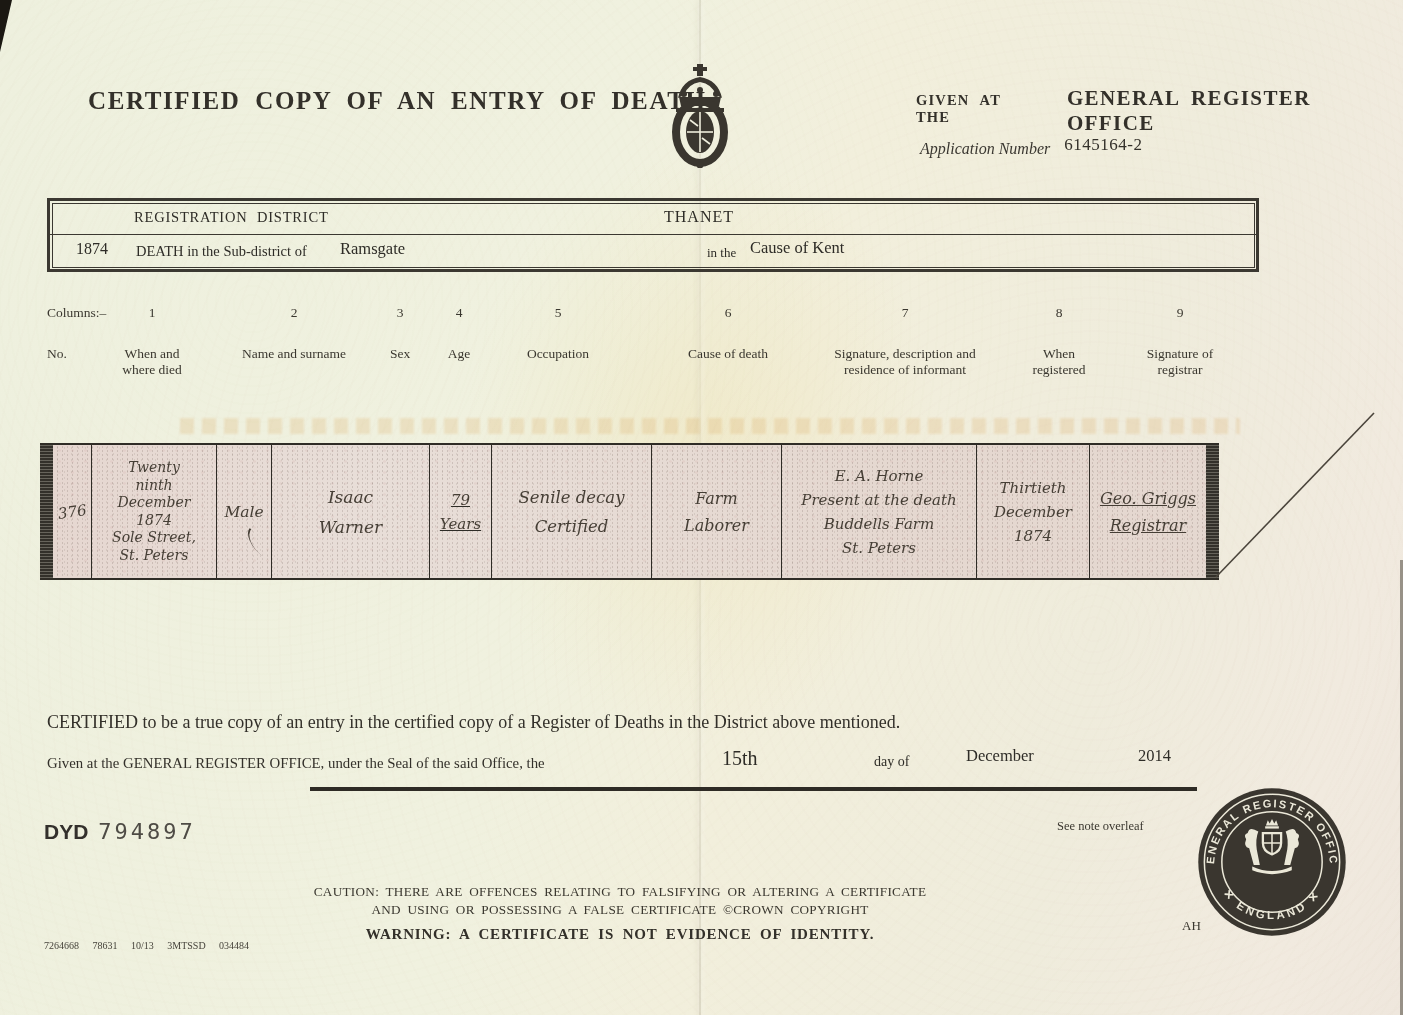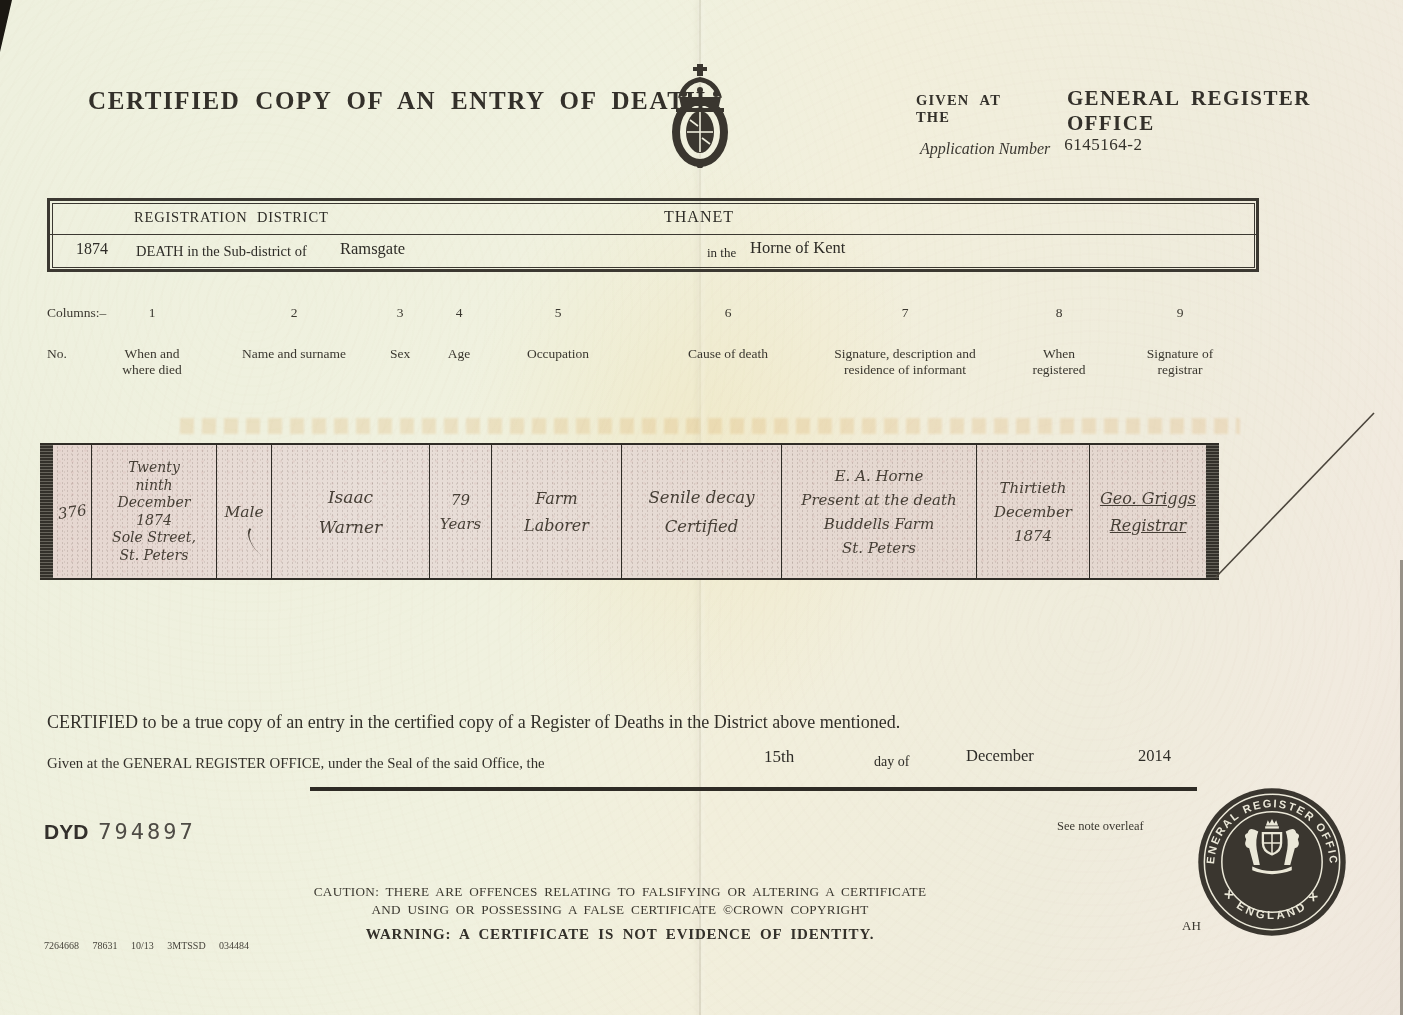--- a/index.html
+++ b/index.html
@@ -82,21 +82,21 @@
   .c-occ .hand{font-size:16px;line-height:27px;}
   .c-cause .hand{font-size:16.5px;line-height:29px;}
   .c-inf .hand{font-size:15px;line-height:24px;}
   .c-whenreg .hand{font-size:15px;line-height:24px;}
   .c-reg .hand{font-size:16px;line-height:27px;text-decoration:underline;}
   .diag{position:absolute;left:1210px;top:405px;}
 
   
   .certified-text{position:absolute;left:47px;top:712px;font-size:18px;color:#33302a;}
   .given-text{position:absolute;left:47px;top:755px;font-size:14.8px;color:#33302a;}
-  .day-value{position:absolute;left:764px;top:747px;font-size:17px;}
+  .day-value{position:absolute;left:722px;top:747px;font-size:20px;}
   .dayof-label{position:absolute;left:874px;top:754px;font-size:14px;}
   .month-value{position:absolute;left:966px;top:746px;font-size:16.5px;}
   .year-value{position:absolute;left:1138px;top:746px;font-size:16.5px;}
   .rule{position:absolute;left:310px;top:787px;width:887px;height:3.5px;background:#2e2b25;}
   .serial{position:absolute;left:44px;top:819px;display:flex;align-items:flex-end;gap:10px;}
   .serial-prefix{font-family:"Liberation Sans",sans-serif;font-weight:bold;font-size:21px;color:#33302c;}
   .serial-number{font-family:"DejaVu Sans Mono",monospace;font-size:22px;color:#4e4b45;letter-spacing:3px;}
   .see-note{position:absolute;left:1057px;top:819px;font-size:12.5px;color:#3a372f;}
   .caution{position:absolute;left:250px;top:883px;width:740px;text-align:center;
     font-size:13.2px;color:#3a372f;line-height:18px;letter-spacing:.3px;word-spacing:3px;white-space:pre-line;}
@@ -153,21 +153,21 @@
   <div class="reg-box">
     <div class="reg-row1">
       <span class="reg-district-label">REGISTRATION DISTRICT</span>
       <span class="reg-district-value">THANET</span>
     </div>
     <div class="reg-row2">
       <span class="reg-year">1874</span>
       <span class="reg-sub-label">DEATH in the Sub-district of</span>
       <span class="reg-sub-value">Ramsgate</span>
       <span class="reg-inthe">in the</span>
-      <span class="reg-county">Horne of Kent</span>
+      <span class="reg-county">Cause of Kent</span>
     </div>
   </div>
 
   <div class="colhead" style="left:47px;top:305px;">Columns:–</div>
   <div class="colhead colnum" style="left:152px;top:305px;">1</div>
   <div class="colhead colnum" style="left:294px;top:305px;">2</div>
   <div class="colhead colnum" style="left:400px;top:305px;">3</div>
   <div class="colhead colnum" style="left:459px;top:305px;">4</div>
   <div class="colhead colnum" style="left:558px;top:305px;">5</div>
   <div class="colhead colnum" style="left:728px;top:305px;">6</div>
@@ -203,31 +203,31 @@
 Sole Street,
 St. Peters</span>
     </div>
     <div class="cell c-sex" style="width:55px;">
       <span class="hand">Male</span>
     </div>
     <div class="cell c-name" style="width:158px;">
       <span class="hand">Isaac
 Warner</span>
     </div>
-    <div class="cell c-age" style="width:62px;">
+    <div class="cell c-age" style="width:62px;text-decoration:underline;">
       <span class="hand">79
 Years</span>
+    </div>
+    <div class="cell c-cause" style="width:160px;">
+      <span class="hand">Senile decay
+Certified</span>
     </div>
     <div class="cell c-occ" style="width:130px;">
       <span class="hand">Farm
 Laborer</span>
-    </div>
-    <div class="cell c-cause" style="width:160px;">
-      <span class="hand">Senile decay
-Certified</span>
     </div>
     <div class="cell c-inf" style="width:195px;">
       <span class="hand">E. A. Horne
 Present at the death
 Buddells Farm
 St. Peters</span>
     </div>
     <div class="cell c-whenreg" style="width:113px;">
       <span class="hand">Thirtieth
 December

